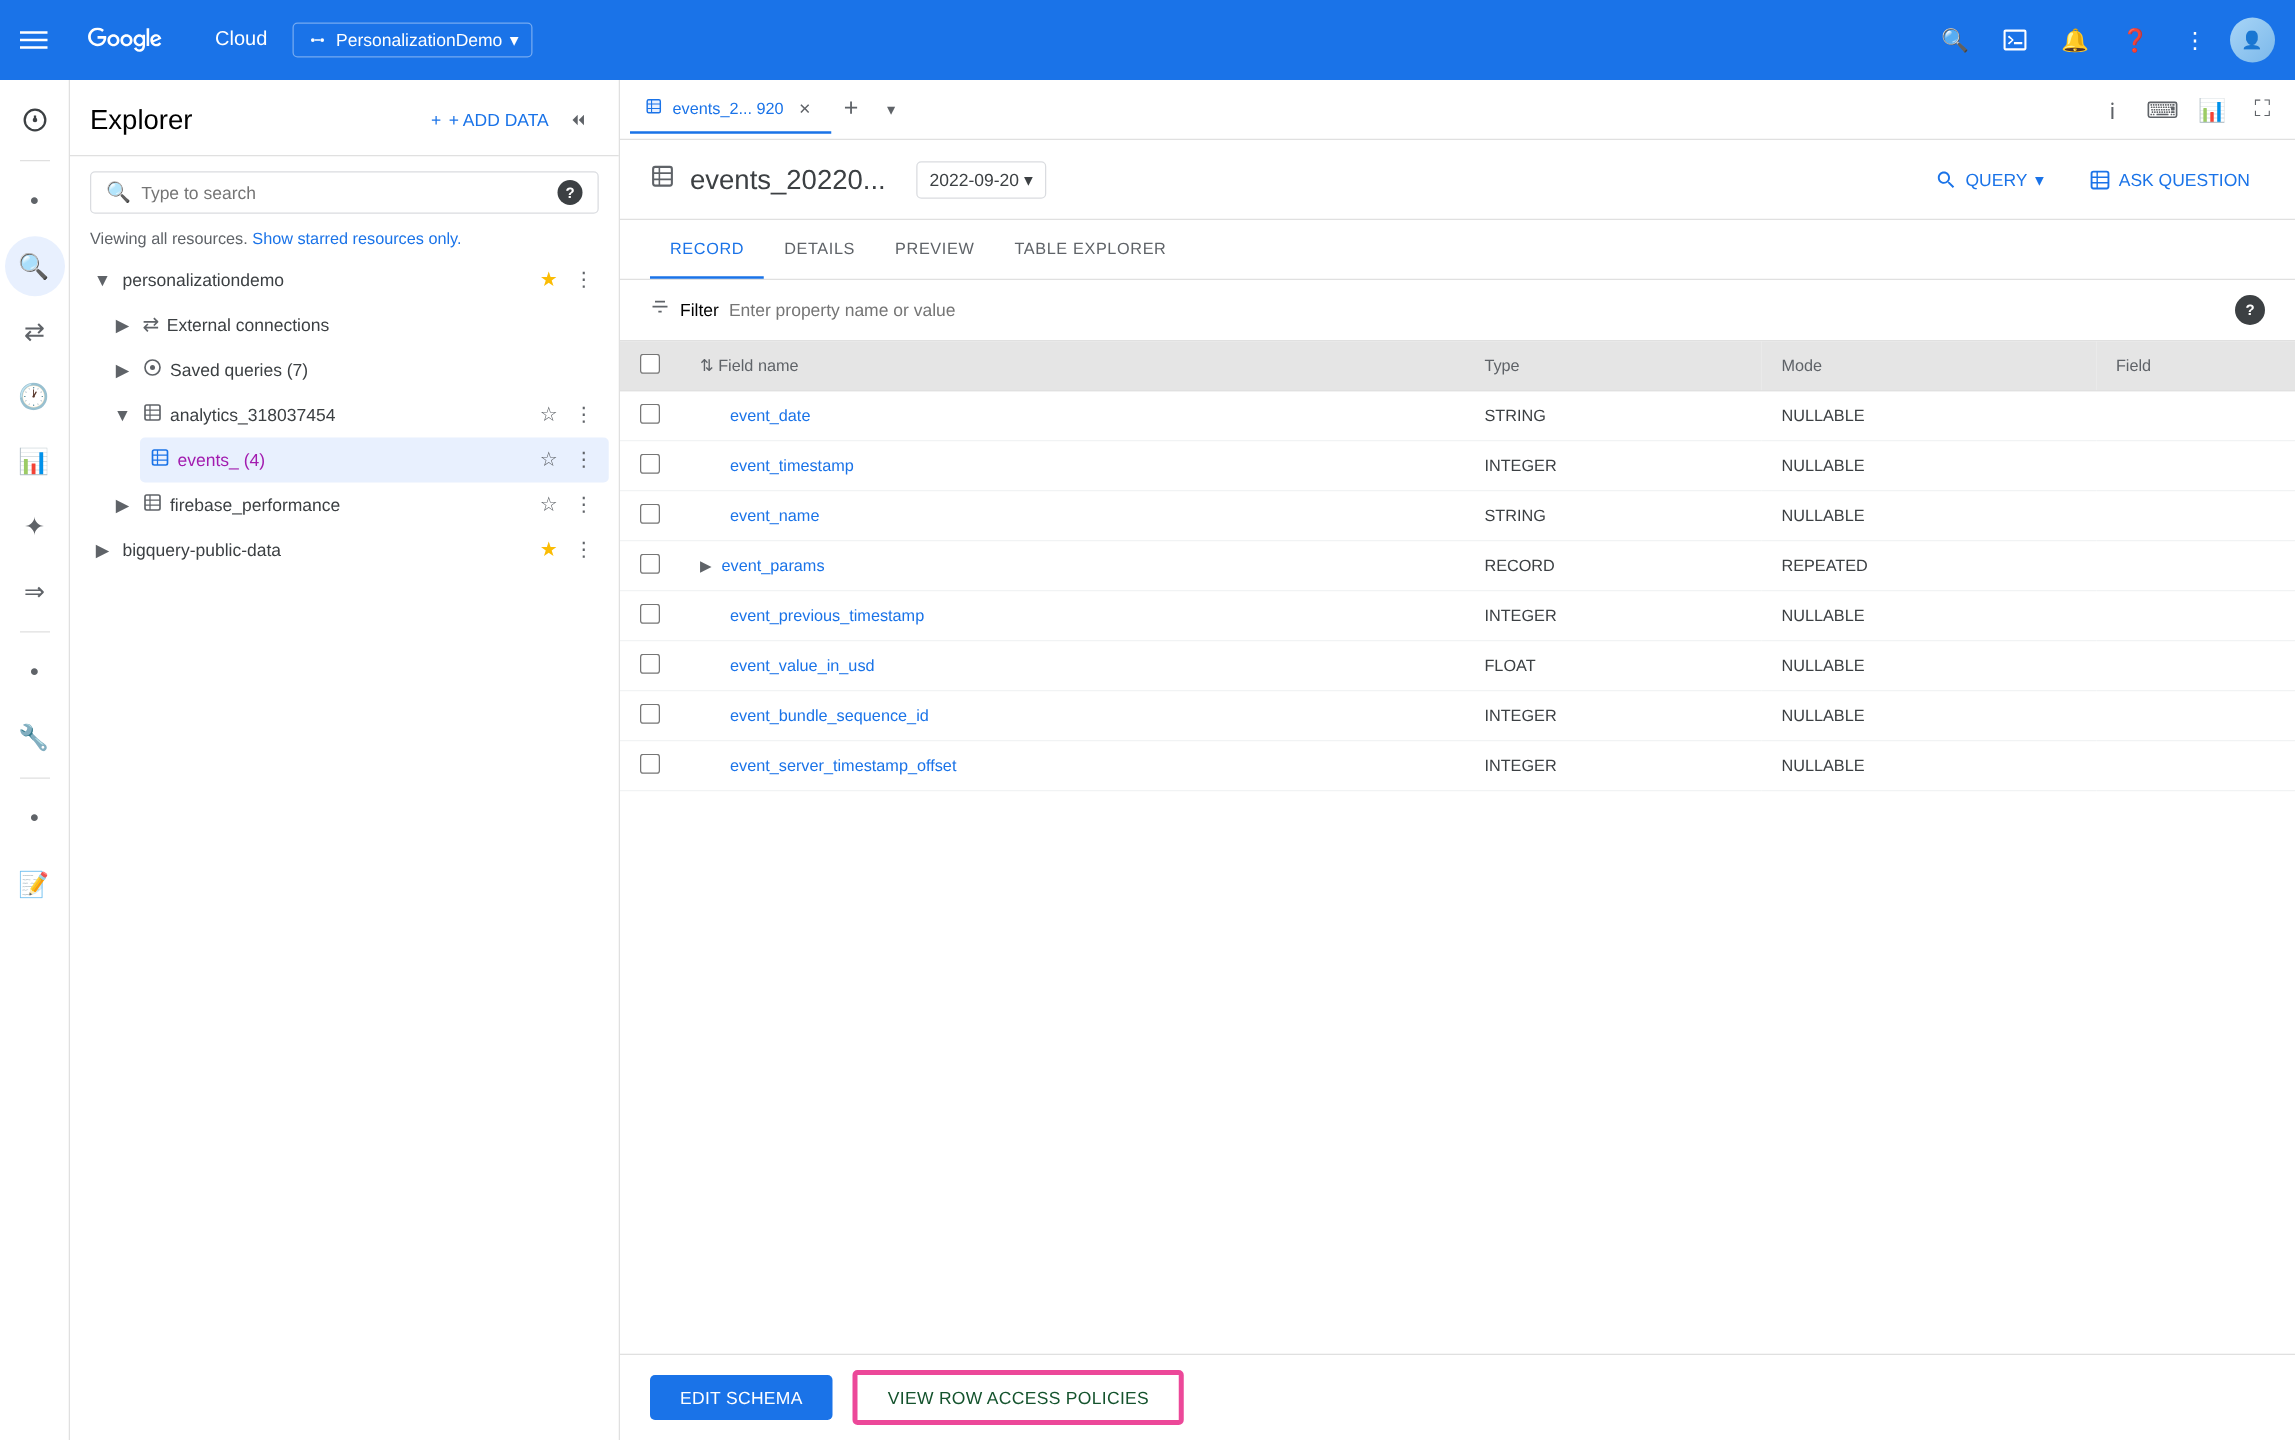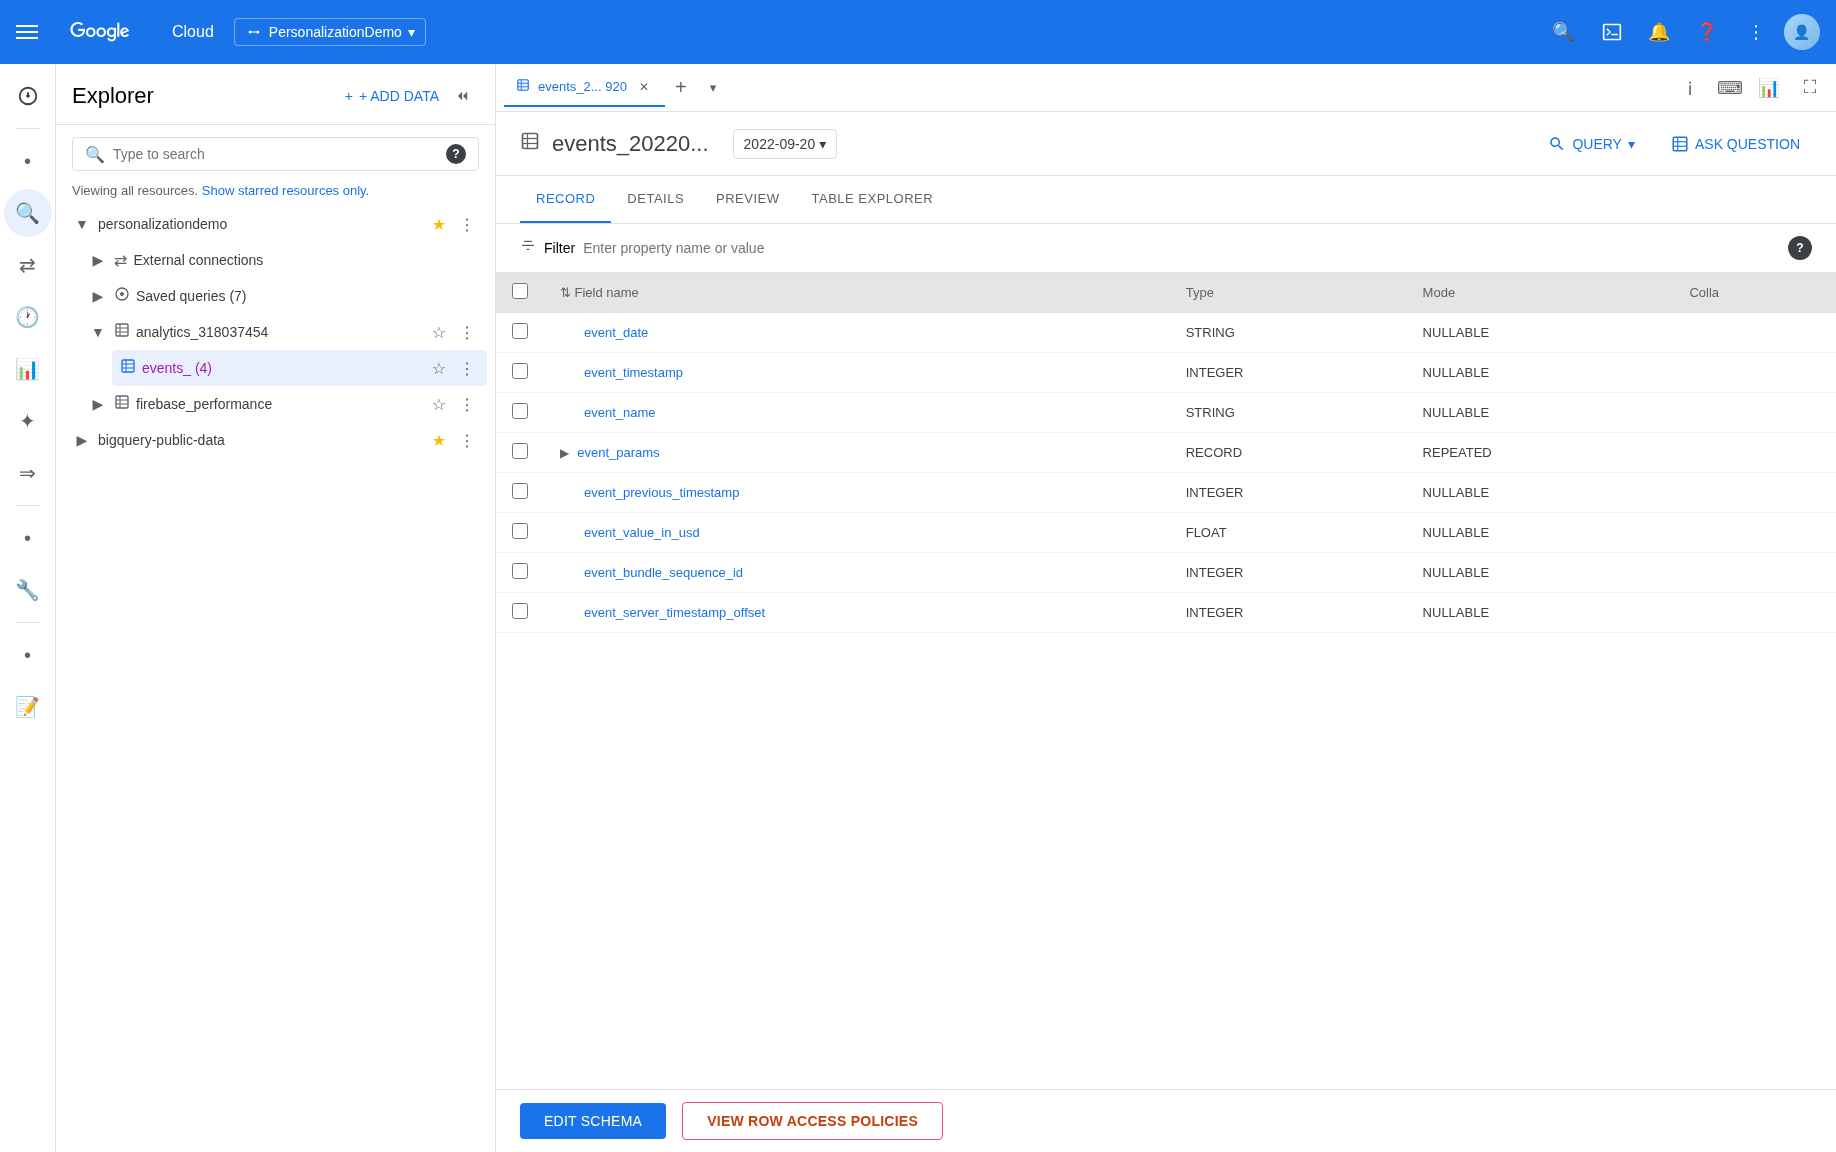--- a/index.html
+++ b/index.html
@@ -223,22 +223,22 @@
     .bottom-bar {
       background: white; border-top: 1px solid #e0e0e0;
       display: flex; align-items: center; padding: 12px 24px; gap: 16px;
     }
     .edit-schema-btn {
       background: #1a73e8; color: white; border: none; border-radius: 4px;
       padding: 10px 24px; font-size: 14px; font-weight: 500; cursor: pointer;
       letter-spacing: 0.25px;
     }
     .view-row-access-btn {
-      background: white; color: #c2410c; border: 1px solid #ec4899; border-radius: 4px;
-      padding: 10px 24px; font-size: 14px; font-weight: 700; cursor: pointer;
+      background: white; color: #14532d; border: 4px solid #ec4899; border-radius: 4px;
+      padding: 10px 24px; font-size: 14px; font-weight: 400; cursor: pointer;
       letter-spacing: 0.25px;
     }
 
     
     ::-webkit-scrollbar { width: 8px; height: 8px; }
     ::-webkit-scrollbar-track { background: #f1f3f4; }
     ::-webkit-scrollbar-thumb { background: #dadce0; border-radius: 4px; }
   </style>
 </head>
 <body>
@@ -528,21 +528,21 @@
               <span style="cursor:pointer;">⇅</span>
               <span>Field name</span>
             </th>
             <th>
               <span>Type</span>
             </th>
             <th>
               <span>Mode</span>
             </th>
             <th>
-              <span>Colla</span>
+              <span>Field</span>
             </th>
           </tr>
         </thead>
         <tbody id="schema-table-body">
         <tr>
     <td class="checkbox-col">
       <input type="checkbox" style="">
     </td>
     <td>
       <div class="field-name-cell">

